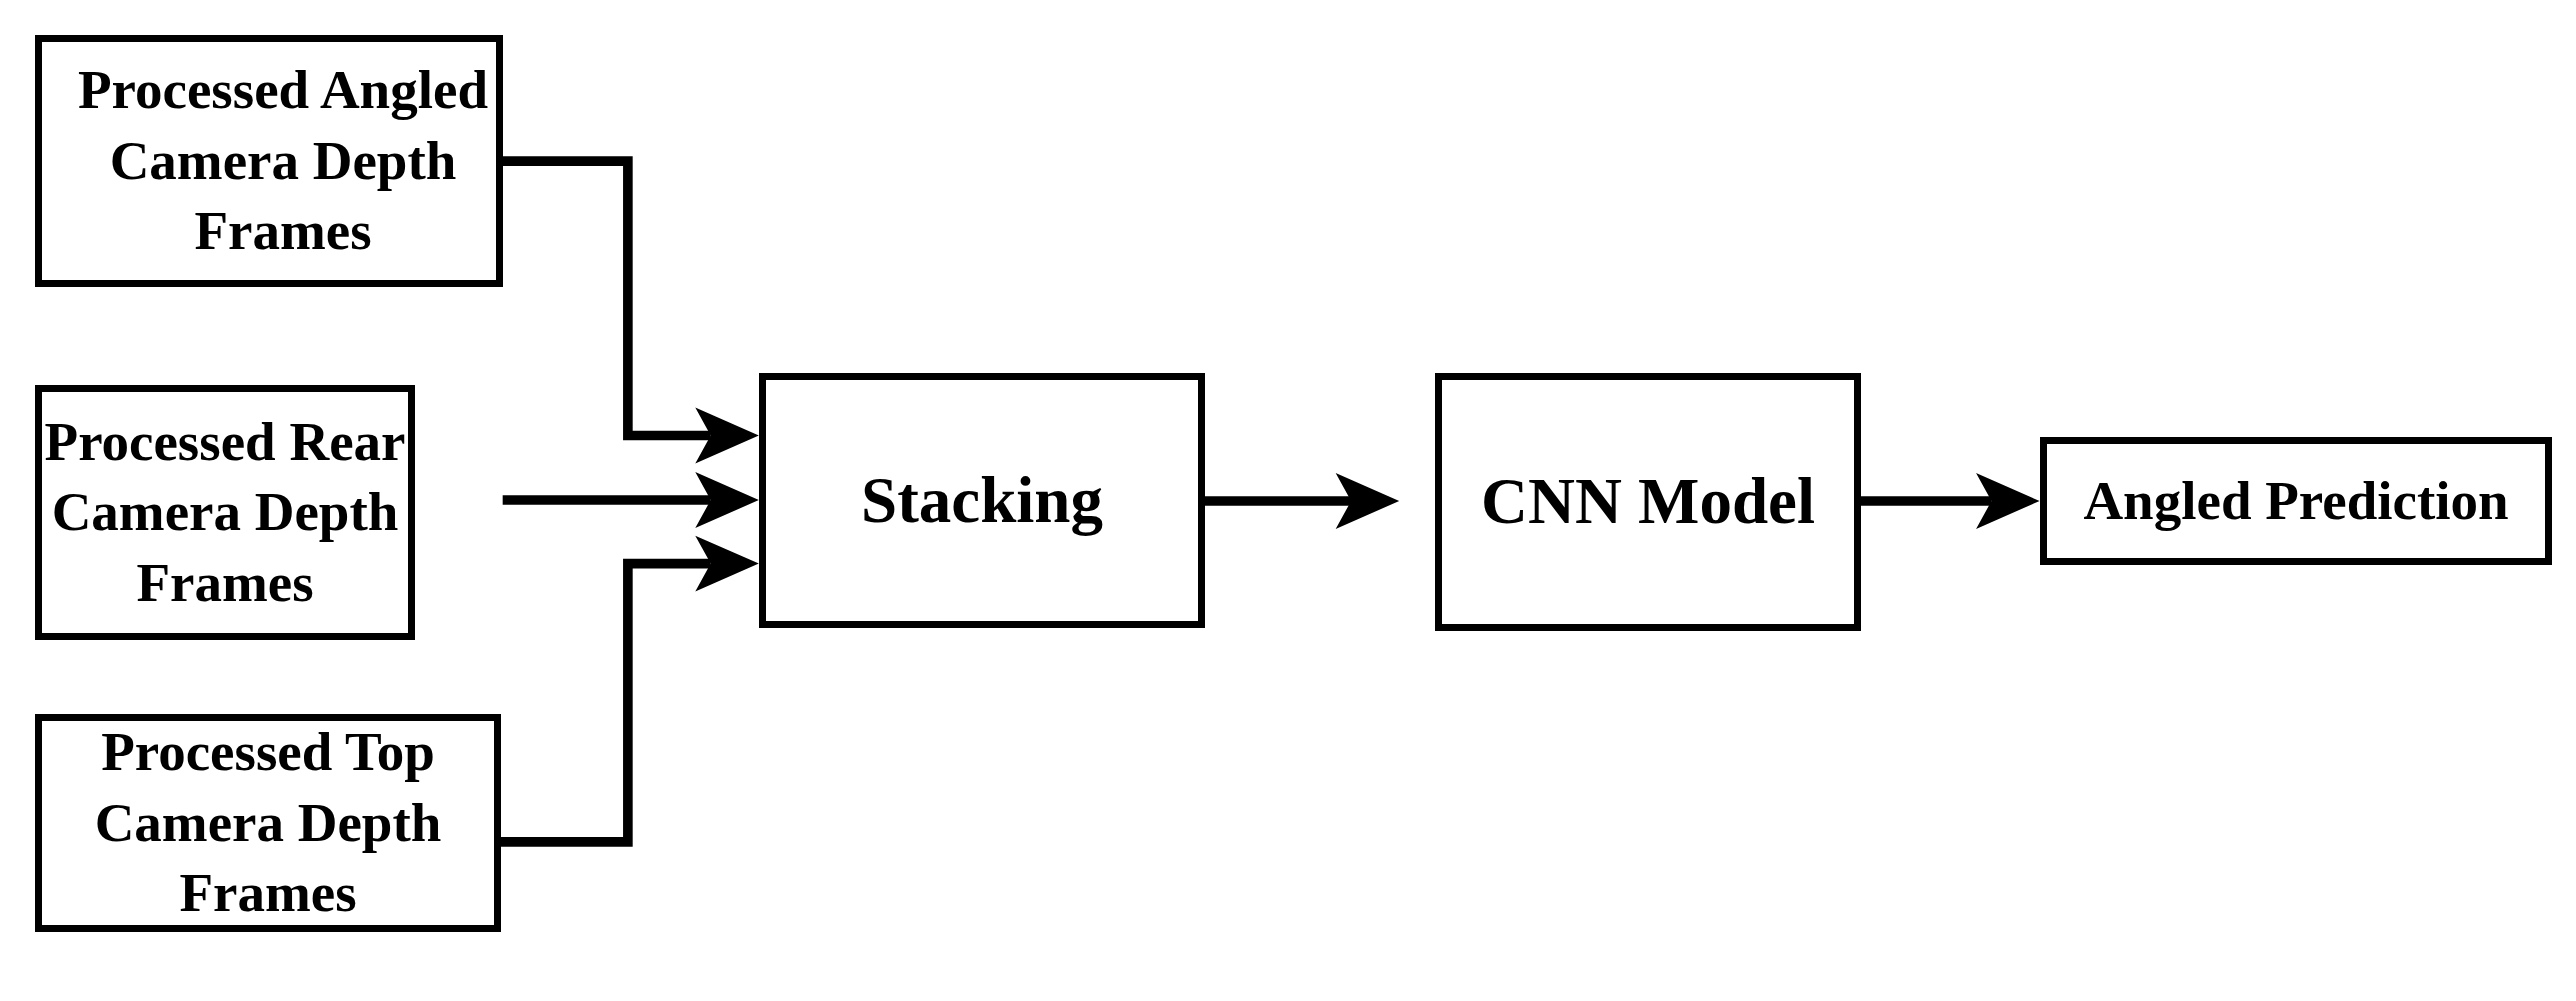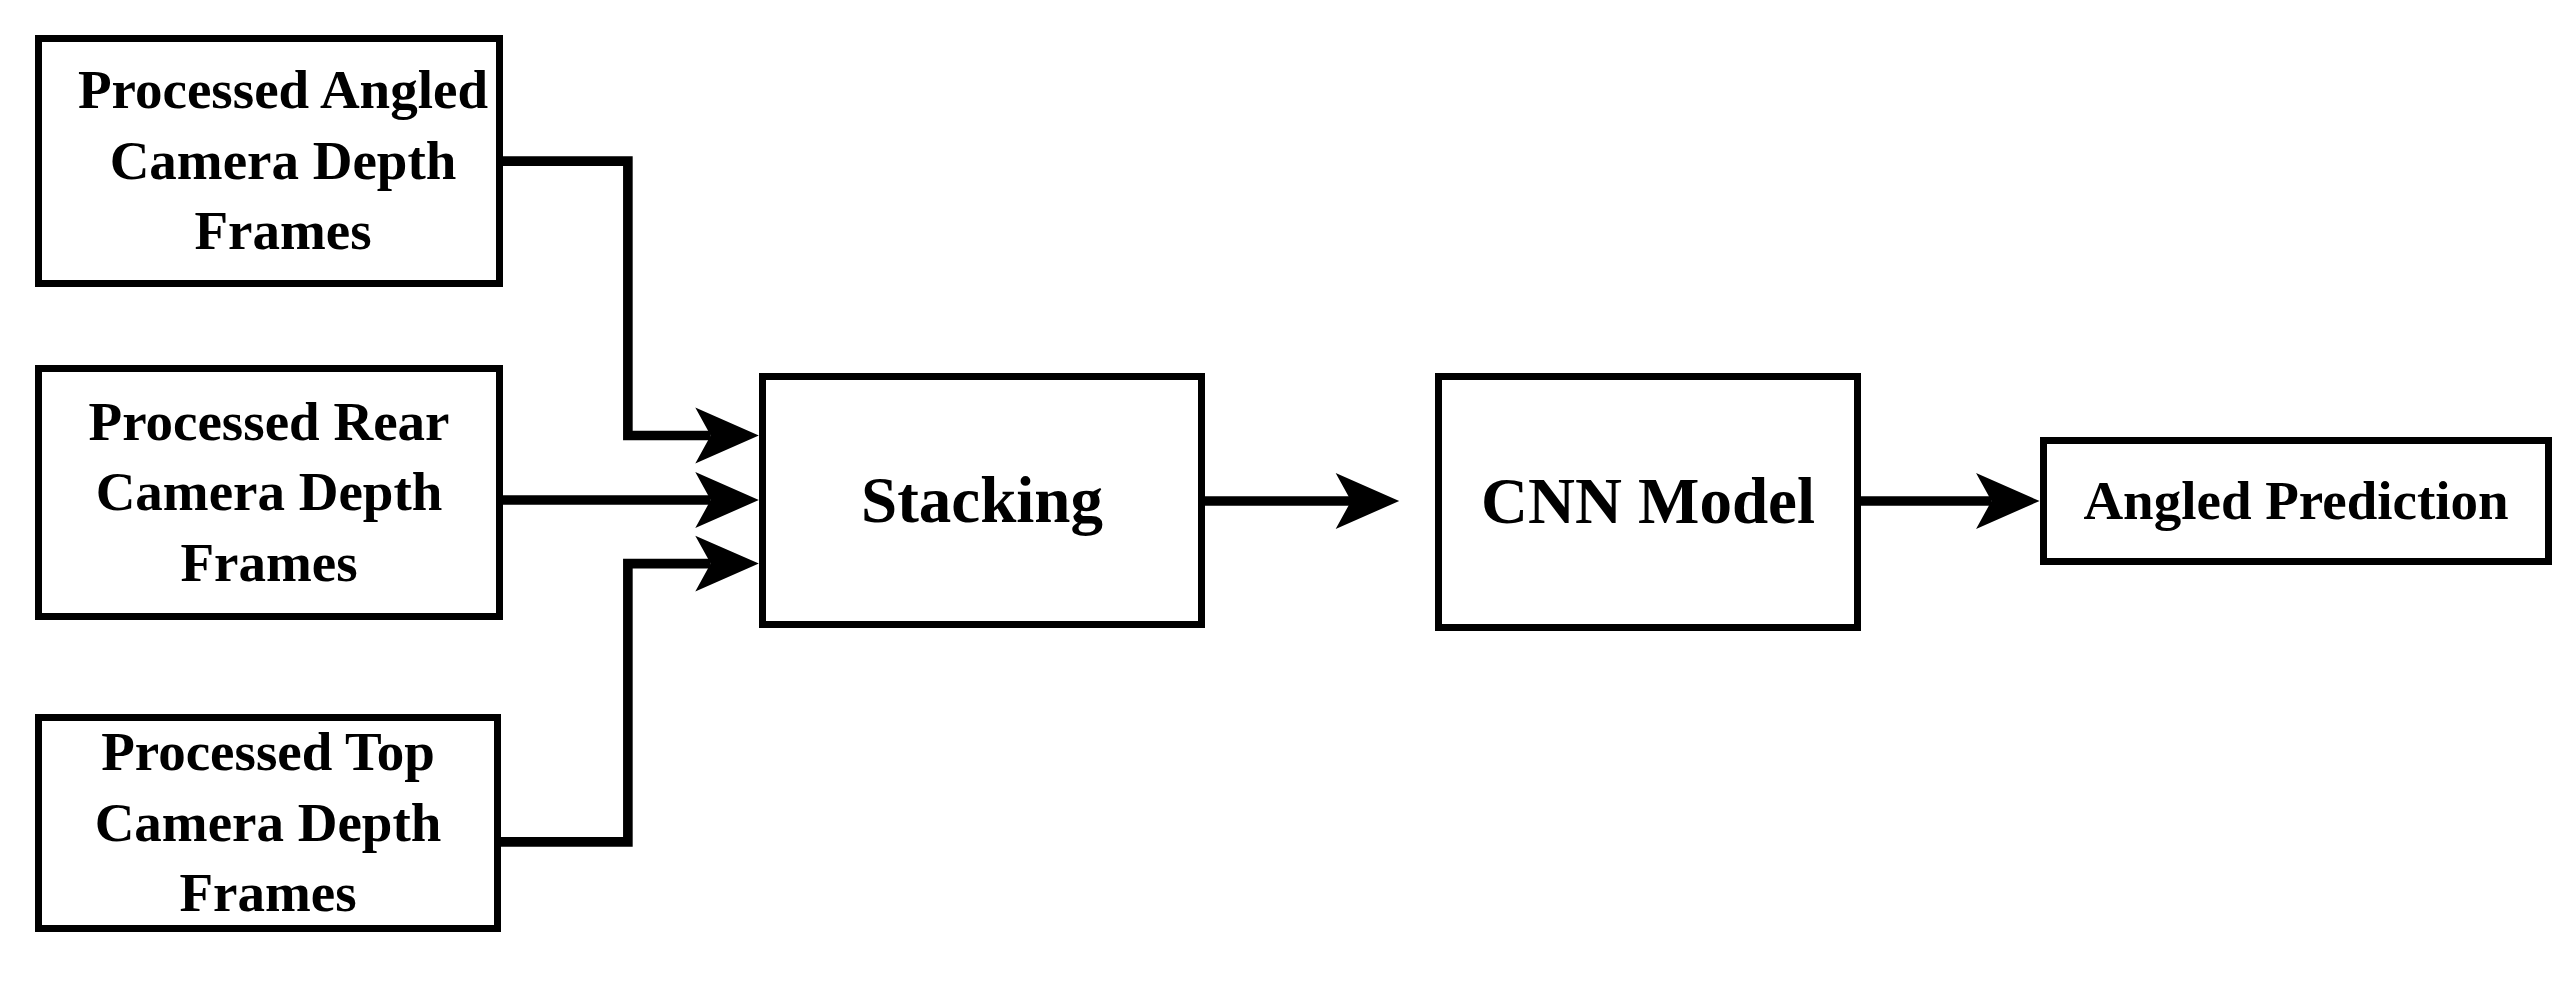--- a/index.html
+++ b/index.html
@@ -72,21 +72,21 @@
         <path d="M0 0 L-66 -29 L-50 0 L-66 29 Z" fill="#000000" transform="translate(2118,520) rotate(0)"></path>
       </g>
     </svg>
 
   <div class="node" style="left:35px; top:35px; width:468px; height:252px;padding-left:28px;">
     <div class="label">Processed Angled
 Camera Depth
 Frames</div>
   </div>
 
-  <div class="node" style="left:35px; top:365px; width:468px; height:255px;">
+  <div class="node" style="left:35px; top:385px; width:380px; height:255px;">
     <div class="label">Processed Rear
 Camera Depth
 Frames</div>
   </div>
 
   <div class="node" style="left:35px; top:714px; width:466px; height:218px;">
     <div class="label">Processed Top
 Camera Depth
 Frames</div>
   </div>

